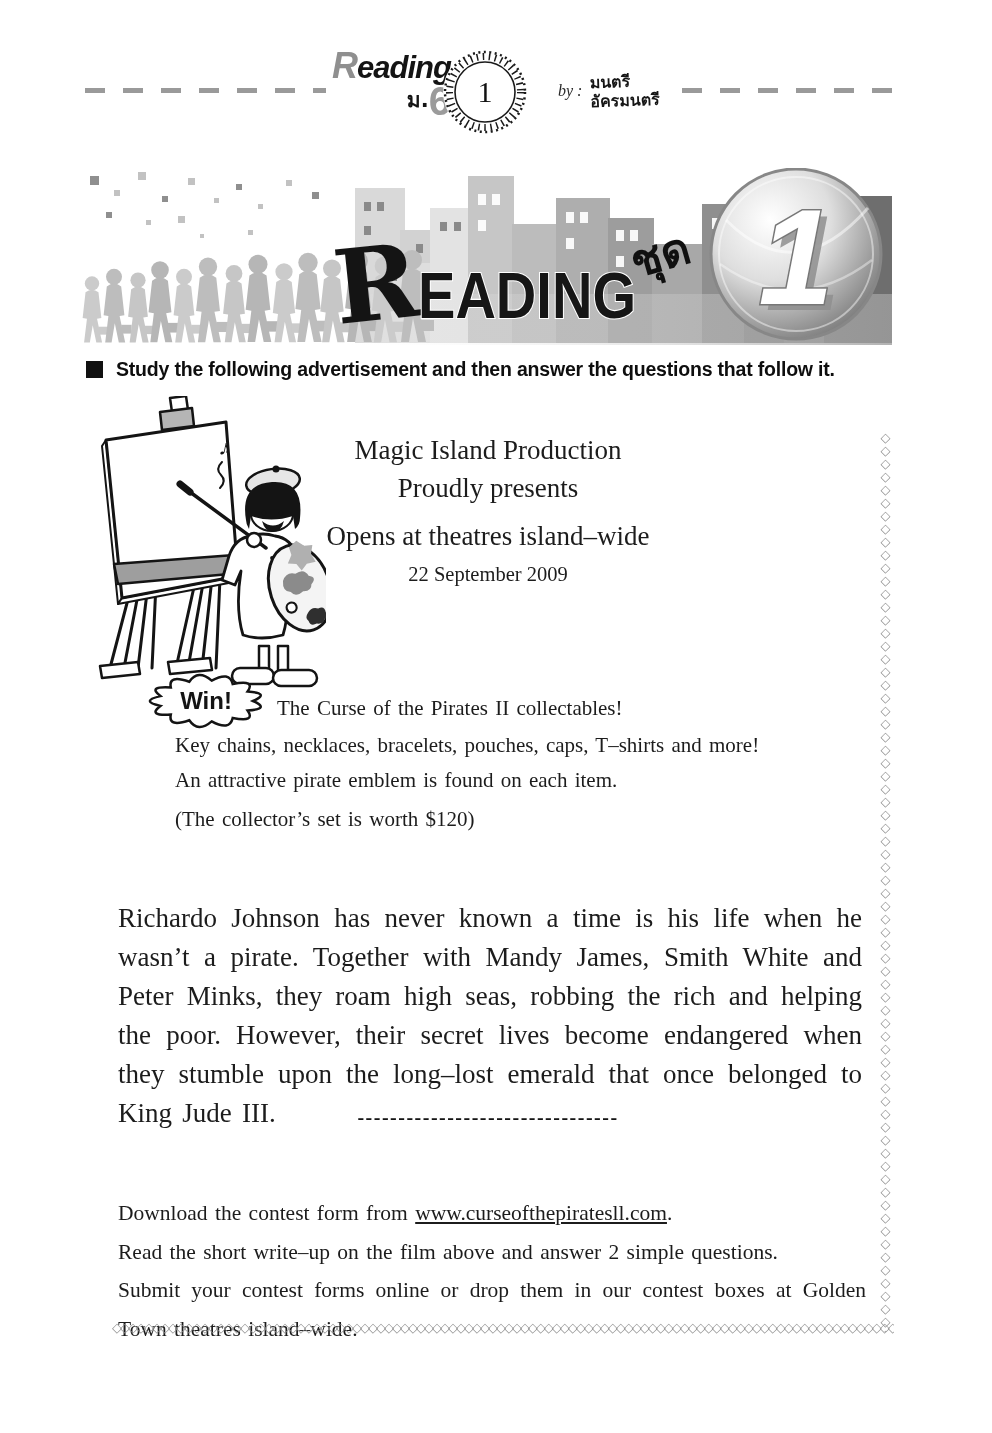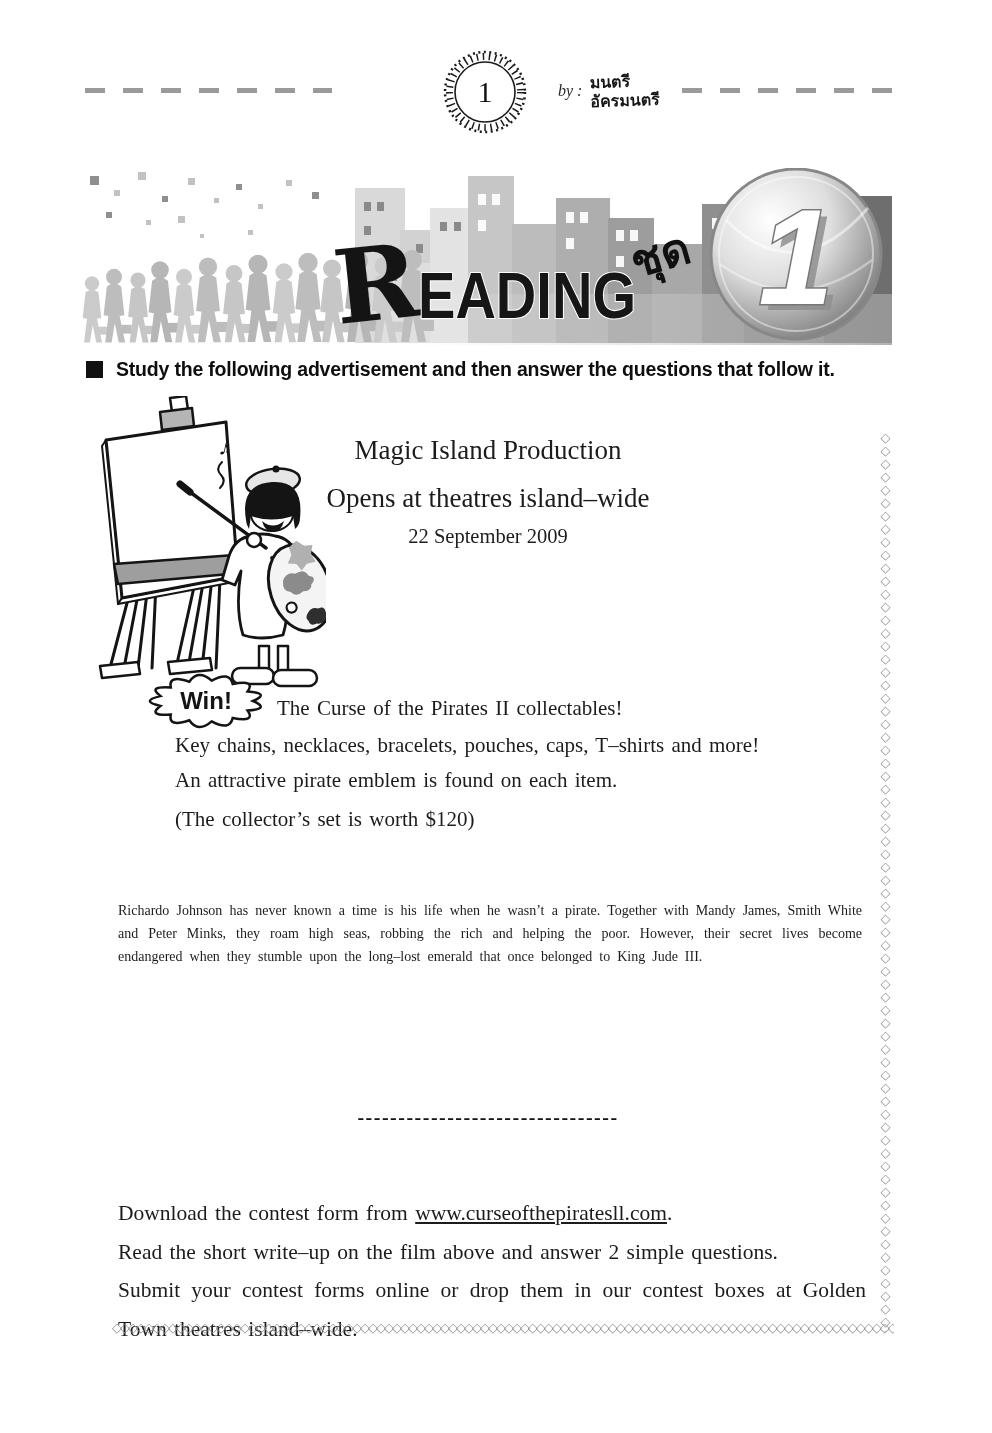--- a/index.html
+++ b/index.html
@@ -44,21 +44,21 @@
 
   #win-burst{position:absolute;left:142px;top:668px;}
   .win-line{position:absolute;font-size:21px;white-space:nowrap;word-spacing:2px;}
   #line-collect{left:277px;top:696px;}
   #line-items{left:175px;top:733px;}
   #line-emblem{left:175px;top:768px;}
   #line-value{left:175px;top:807px;}
   #line-limit{left:175px;top:843px;}
 
   #synopsis{position:absolute;left:118px;top:899px;width:744px;
-    font-size:14px;line-height:23px;text-align:justify;word-spacing:3.5px;}
+    font-size:27px;line-height:39px;text-align:justify;word-spacing:3.5px;}
 
   #separator{position:absolute;left:280px;top:1106px;width:416px;text-align:center;
     font-weight:700;font-size:20px;letter-spacing:1.5px;color:#141414;white-space:nowrap;}
 
   #contest{position:absolute;left:118px;top:1194px;width:748px;font-size:21.5px;line-height:38.5px;}
   #contest p{margin:0;text-align:justify;word-spacing:2px;}
   #contest-url{color:#1c1c1c;text-decoration:underline;cursor:pointer;}
 
   
   .chain{color:#8f8f8f;font-family:"DejaVu Sans",sans-serif;overflow:hidden;user-select:none;}
@@ -68,20 +68,24 @@
     font-size:13px;letter-spacing:-2px;writing-mode:vertical-rl;text-orientation:upright;white-space:nowrap;}
 </style>
 </head>
 <body>
 
 <div id="page">
 
   <div id="hdr-dash-left" class="hdr-dash"></div>
   <div id="hdr-dash-right" class="hdr-dash"></div>
 
+  <div id="series-logo">
+    <div class="logo-top"><span class="logo-r">R</span><span>eading</span></div>
+    <div class="logo-bottom"><span class="logo-mo">ม.</span><span class="logo-six">6</span></div>
+  </div>
 
   <div id="page-badge">
     <svg width="90" height="92" viewBox="0 0 90 92">
       <circle cx="45" cy="46" r="42" fill="#ffffff"></circle>
       <circle cx="45" cy="46" r="40" fill="none" stroke="#1a1a1a" stroke-width="2.5" stroke-dasharray="2 3.5"></circle>
       <circle cx="45" cy="46" r="35.5" fill="none" stroke="#1a1a1a" stroke-width="7" stroke-dasharray="1.5 4.6"></circle>
       <circle cx="45" cy="46" r="30" fill="#ffffff" stroke="#1a1a1a" stroke-width="1.6"></circle>
       <text x="45" y="56" text-anchor="middle" font-size="30" font-family="Liberation Serif, serif" fill="#111111">1</text>
     </svg>
   </div>
@@ -262,20 +266,21 @@
 
       <rect x="183" y="250" width="10" height="26" fill="#ffffff" stroke-width="2.5"></rect>
       <rect x="202" y="250" width="10" height="26" fill="#ffffff" stroke-width="2.5"></rect>
       <rect x="156" y="272" width="42" height="16" rx="8" fill="#ffffff" stroke-width="2.5"></rect>
       <rect x="197" y="274" width="44" height="16" rx="8" fill="#ffffff" stroke-width="2.5"></rect>
     </g>
   </svg>
 
   <div id="ad-col">
     <p>Magic Island Production</p>
+    <p class="p-presents">Proudly presents</p>
     <p class="p-opens">Opens at theatres island–wide</p>
     <p class="p-date">22 September 2009</p>
   </div>
 
   <svg id="win-burst" width="128" height="66" viewBox="-64 -33 128 66">
     <path id="burst-path" fill="#ffffff" stroke="#141414" stroke-width="2.5" d="M 47.0 0.0 Q 64.8 7.8 41.6 9.5 Q 50.0 21.5 26.7 16.9 Q 23.7 30.3 5.7 20.4 Q -8.0 32.2 -16.7 19.2 Q -37.9 26.7 -35.2 13.6 Q -59.1 15.1 -45.6 4.9 Q -66.7 -0.0 -45.6 -4.9 Q -59.1 -15.1 -35.2 -13.6 Q -37.9 -26.7 -16.7 -19.2 Q -8.0 -32.2 5.7 -20.4 Q 23.7 -30.3 26.7 -16.9 Q 50.0 -21.5 41.6 -9.5 Q 64.8 -7.8 47.0 0.0 Z"></path>
     <text x="0" y="8" text-anchor="middle" font-size="24" font-weight="bold" font-family="Liberation Sans, sans-serif" fill="#141414">Win!</text>
   </svg>
   <div id="line-collect" class="win-line">The Curse of the Pirates II collectables!</div>
   <div id="line-items" class="win-line">Key chains, necklaces, bracelets, pouches, caps, T–shirts and more!</div>

